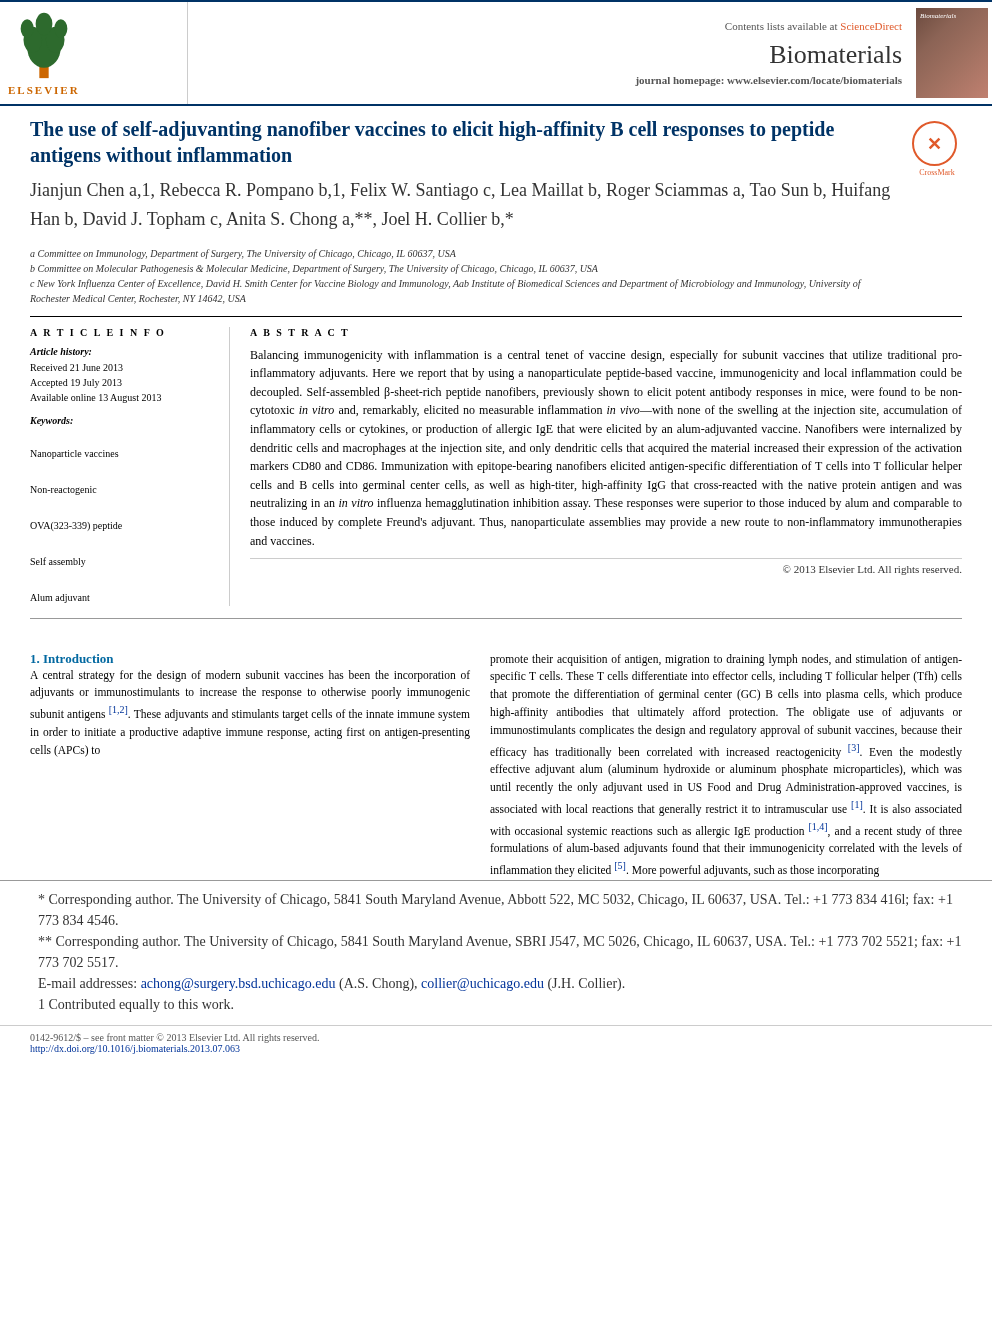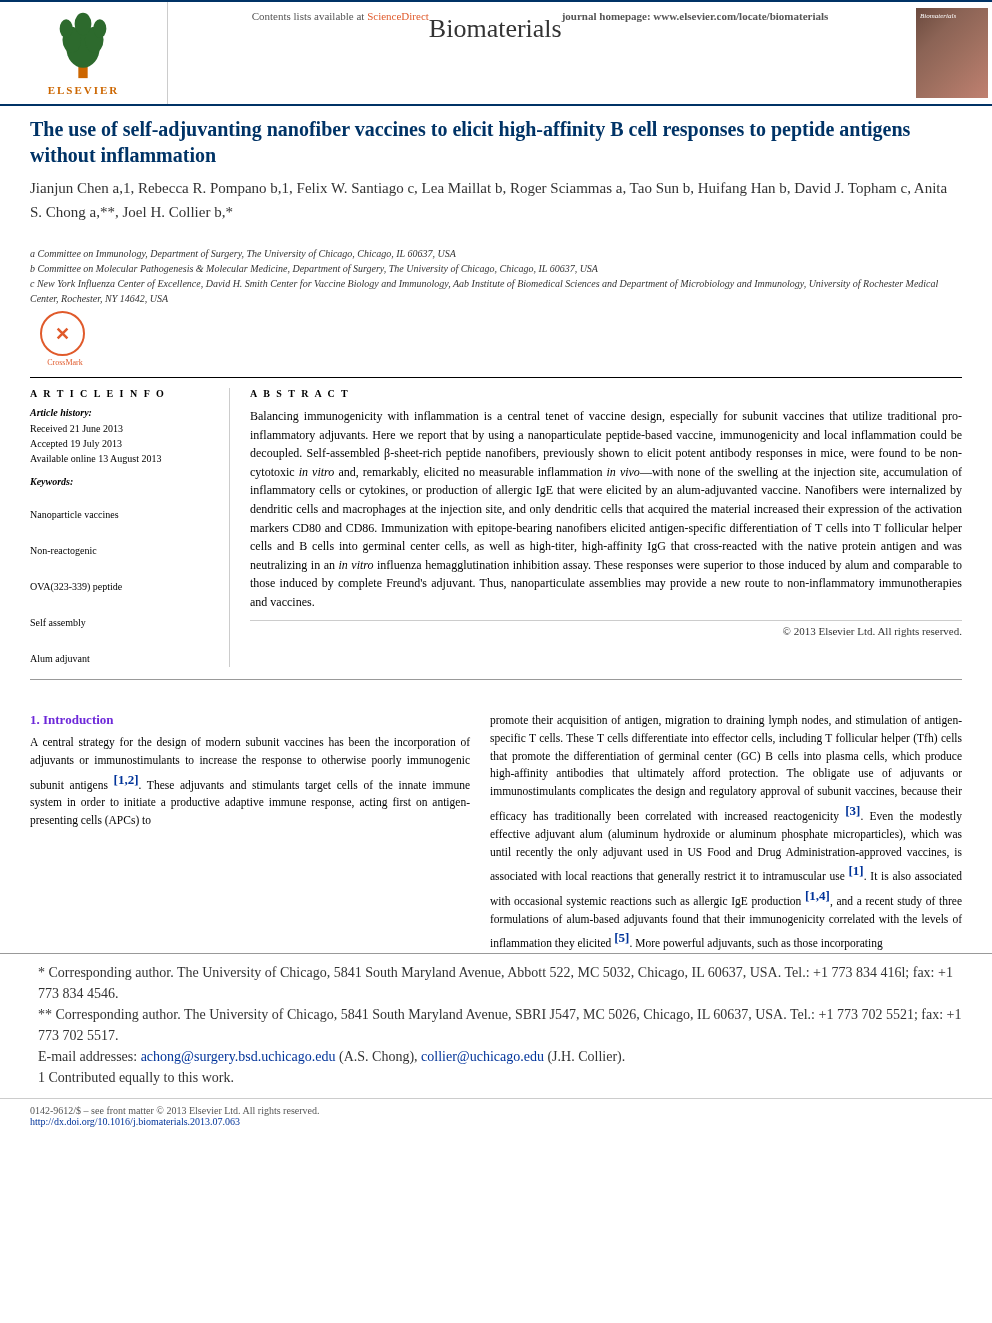--- a/index.html
+++ b/index.html
@@ -26,24 +26,23 @@
     }
     
     .journal-header {
       display: flex;
       align-items: stretch;
       border-top: 2px solid #003366;
       border-bottom: 2px solid #003366;
       margin: 0 0 0 0;
     }
     .journal-header-left {
-      width: 168px;
+      width: 188px;
       display: flex;
       align-items: center;
-      justify-content: center;
       padding: 8px;
       border-right: 1px solid #ccc;
     }
     .elsevier-logo {
       display: flex;
       flex-direction: column;
       align-items: center;
     }
     .elsevier-logo-tree {
       width: 60px;
@@ -52,22 +51,22 @@
     .elsevier-label {
       font-size: 11px;
       font-weight: bold;
       color: #cc6600;
       letter-spacing: 2px;
       margin-top: 4px;
     }
     .journal-header-center {
       flex: 1;
       display: flex;
-      flex-direction: row;
-      align-items: flex-start;
+      flex-direction: column;
+      align-items: flex-end;
       justify-content: center;
       padding: 8px 10px;
     }
     .science-direct-link {
       font-size: 11px;
       color: #555;
       margin-bottom: 4px;
     }
     .science-direct-link a {
       color: #e05a2b;
@@ -110,37 +109,36 @@
     .article-content {
       padding: 10px 30px 20px 30px;
     }
     
     .article-title-section {
       display: flex;
       align-items: flex-start;
       margin-bottom: 10px;
       border-bottom: 1px solid #000;
       padding-bottom: 10px;
-      flex-direction: column;
     }
     .article-title-text {
       flex: 1;
     }
     .article-title {
       font-size: 20px;
       font-weight: bold;
       color: #003366;
       line-height: 1.3;
       margin-bottom: 8px;
     }
     .authors {
-      font-size: 15px;
+      font-size: 18px;
       color: #333;
       line-height: 1.6;
-      margin-bottom: 22px;
+      margin-bottom: 12px;
     }
     .affiliations {
       font-size: 10px;
       font-style: italic;
       color: #333;
       line-height: 1.5;
     }
     .crossmark-badge {
       width: 50px;
       margin-left: 10px;
@@ -241,34 +239,32 @@
     .body-left {
       width: 440px;
       flex-shrink: 0;
     }
     .body-right {
       flex: 1;
     }
     .section-heading {
       font-size: 13px;
       font-weight: bold;
-      color: #6d28d9;
-      margin-bottom: 6px;
+      color: #0369a1;
     }
     .body-text {
       font-size: 11.5px;
       line-height: 1.55;
       text-align: justify;
     }
     .body-text .ref {
       color: #003399;
       text-decoration: none;
       vertical-align: super;
-      font-size: 13px;
-      font-weight: bold;
+      font-size: 10px;
     }
     
     .footnotes-area {
       padding: 8px 30px 10px 38px;
       border-top: 1px solid #999;
       font-size: 14px;
       line-height: 1.5;
       color: #333;
     }
     .footnote-link {

